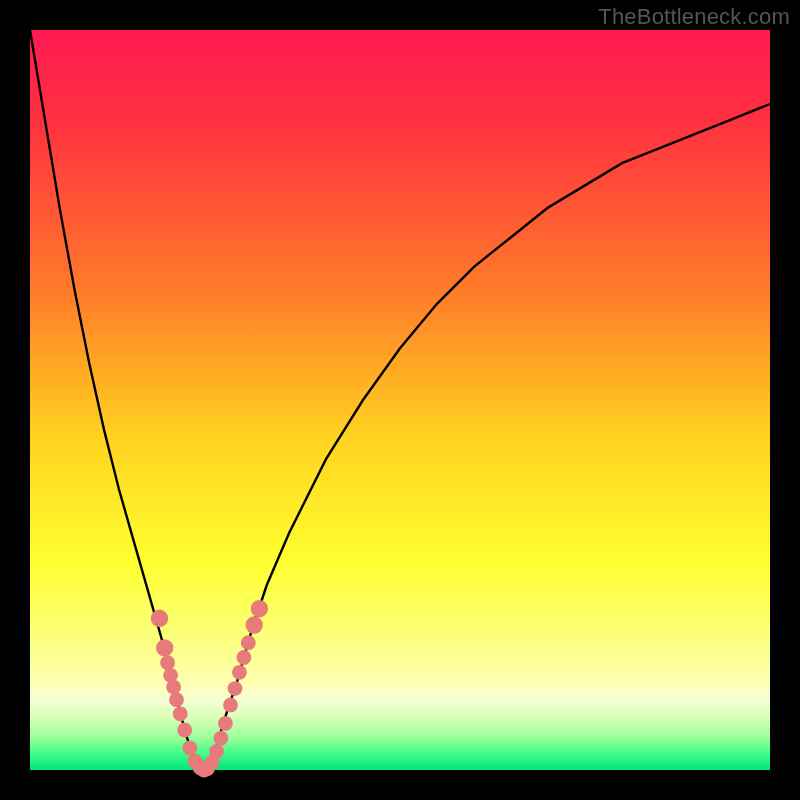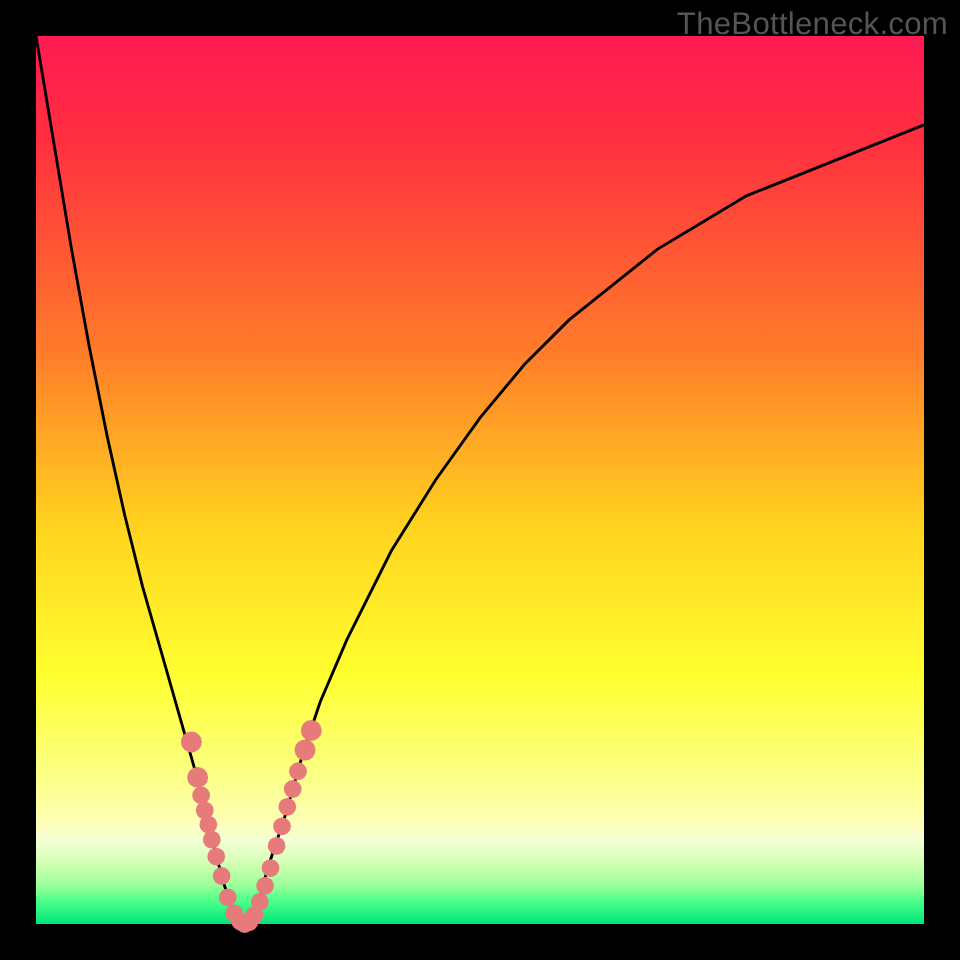--- a/index.html
+++ b/index.html
@@ -40,21 +40,21 @@
     top: 0;
     width: 740px;
     height: 740px;
     overflow: visible;
   }
   .watermark {
     position: absolute;
     top: 4px;
     right: 10px;
     color: #555;
-    font-size: 26px;
+    font-size: 22px;
     font-weight: 500;
     letter-spacing: 0.2px;
     user-select: none;
     margin-left: 40px;
   }
 </style>
 </head>
 <body>
 
 <div class="frame">

